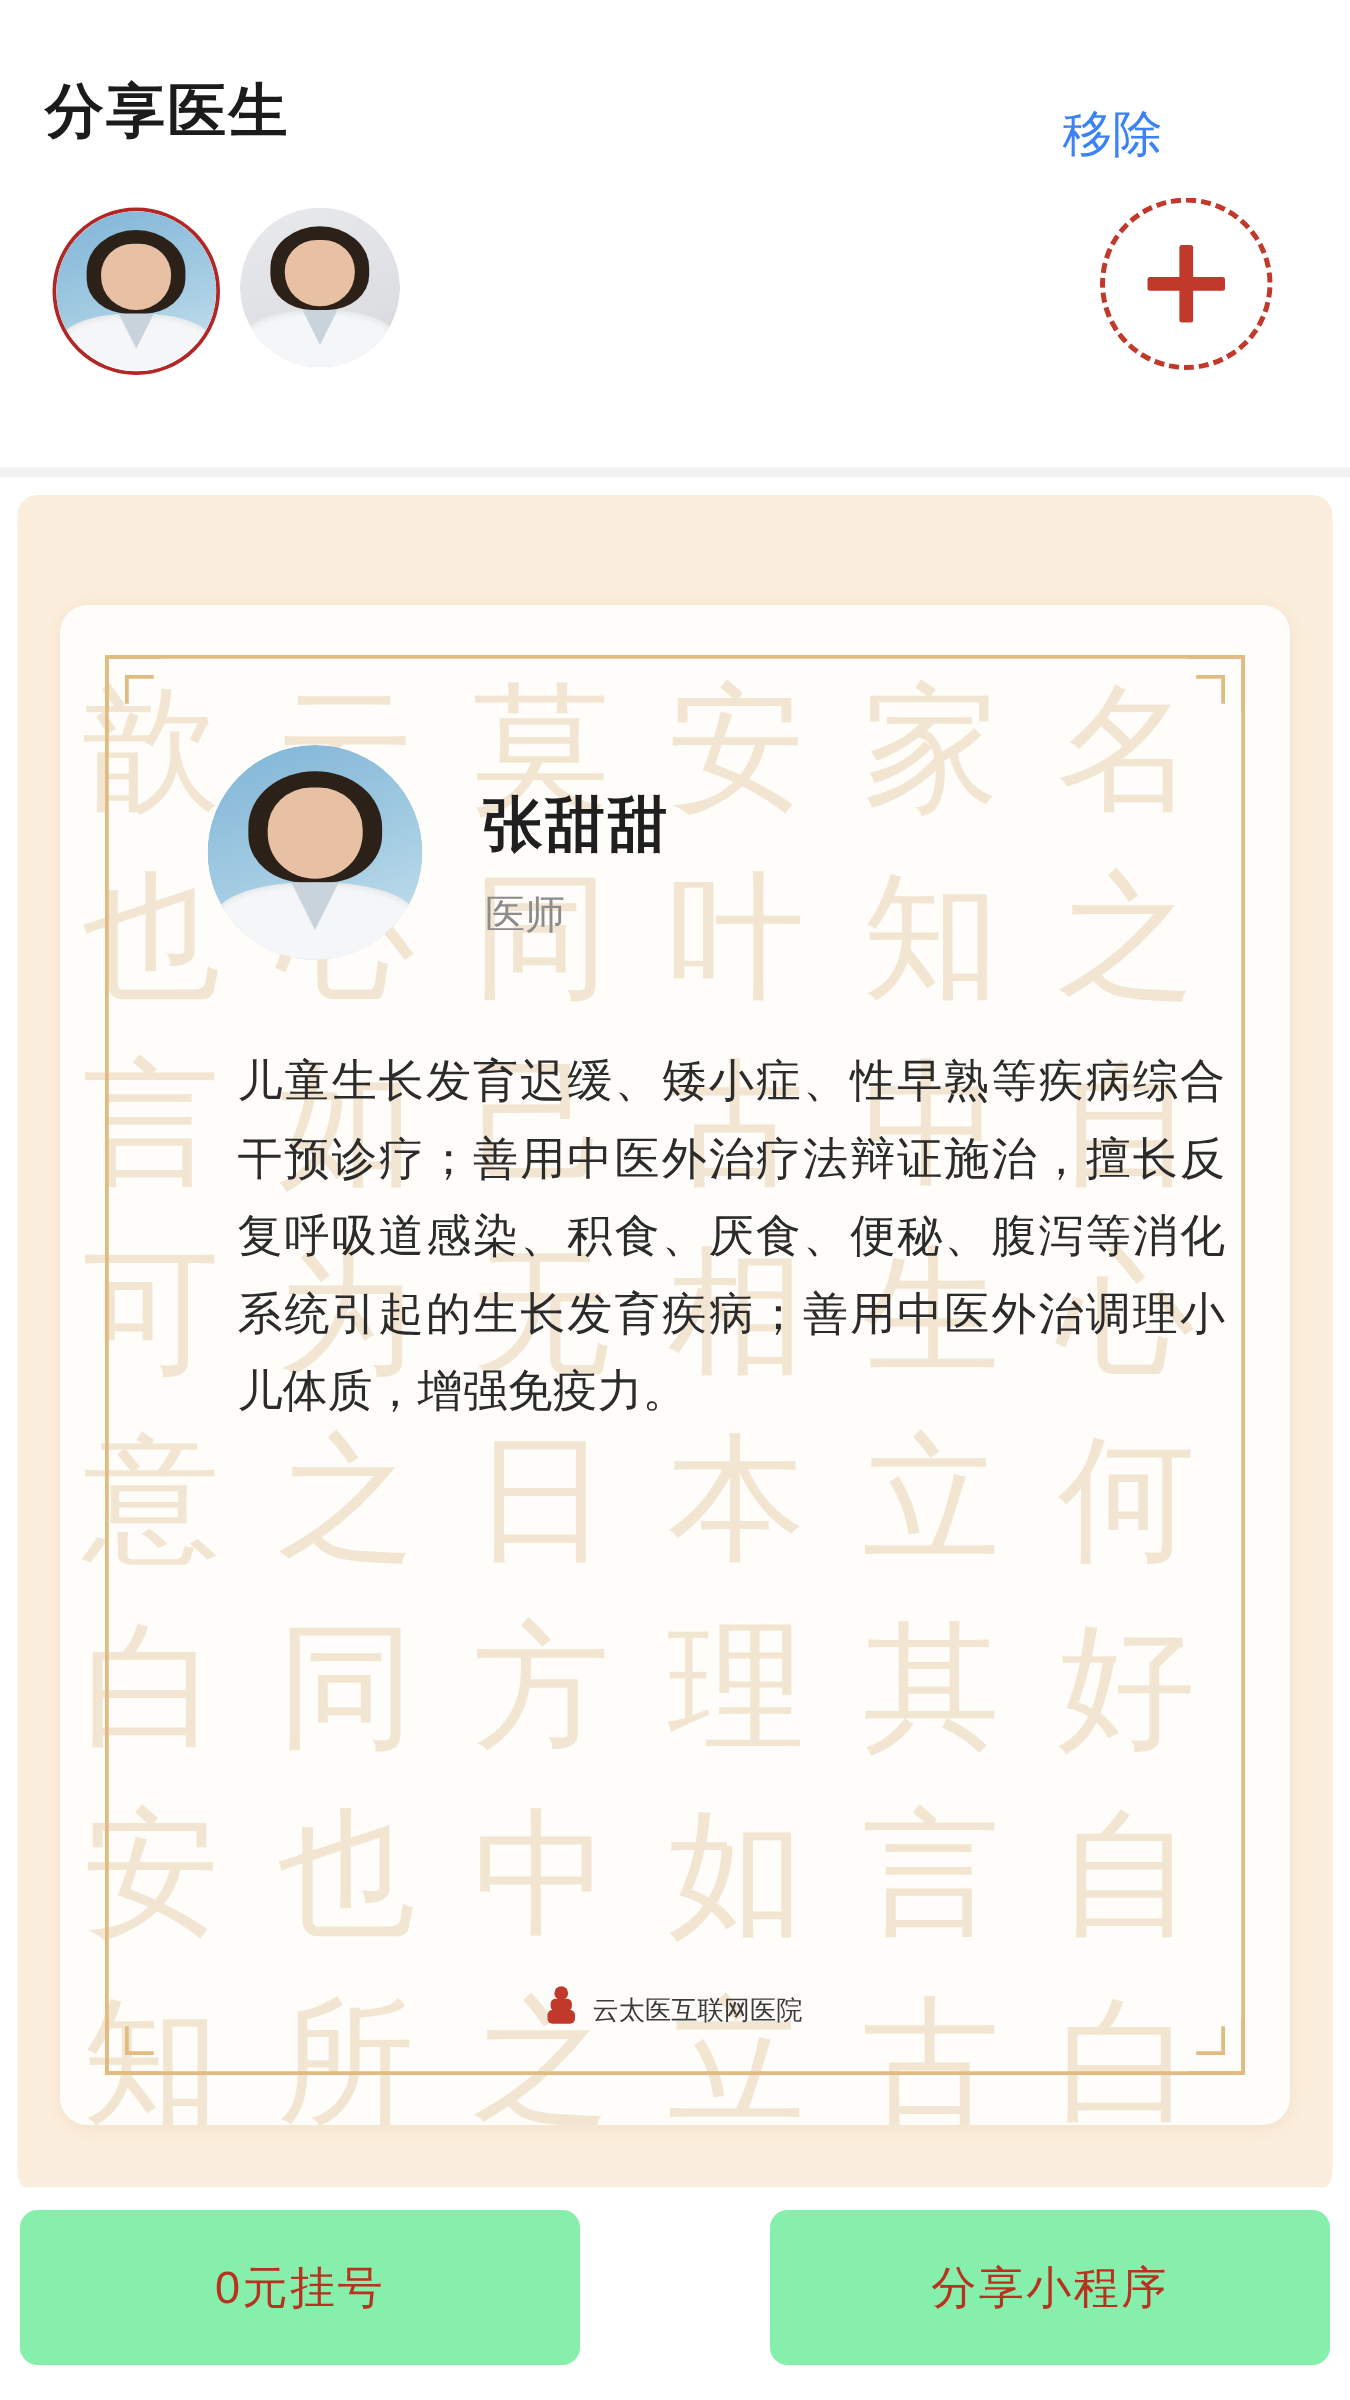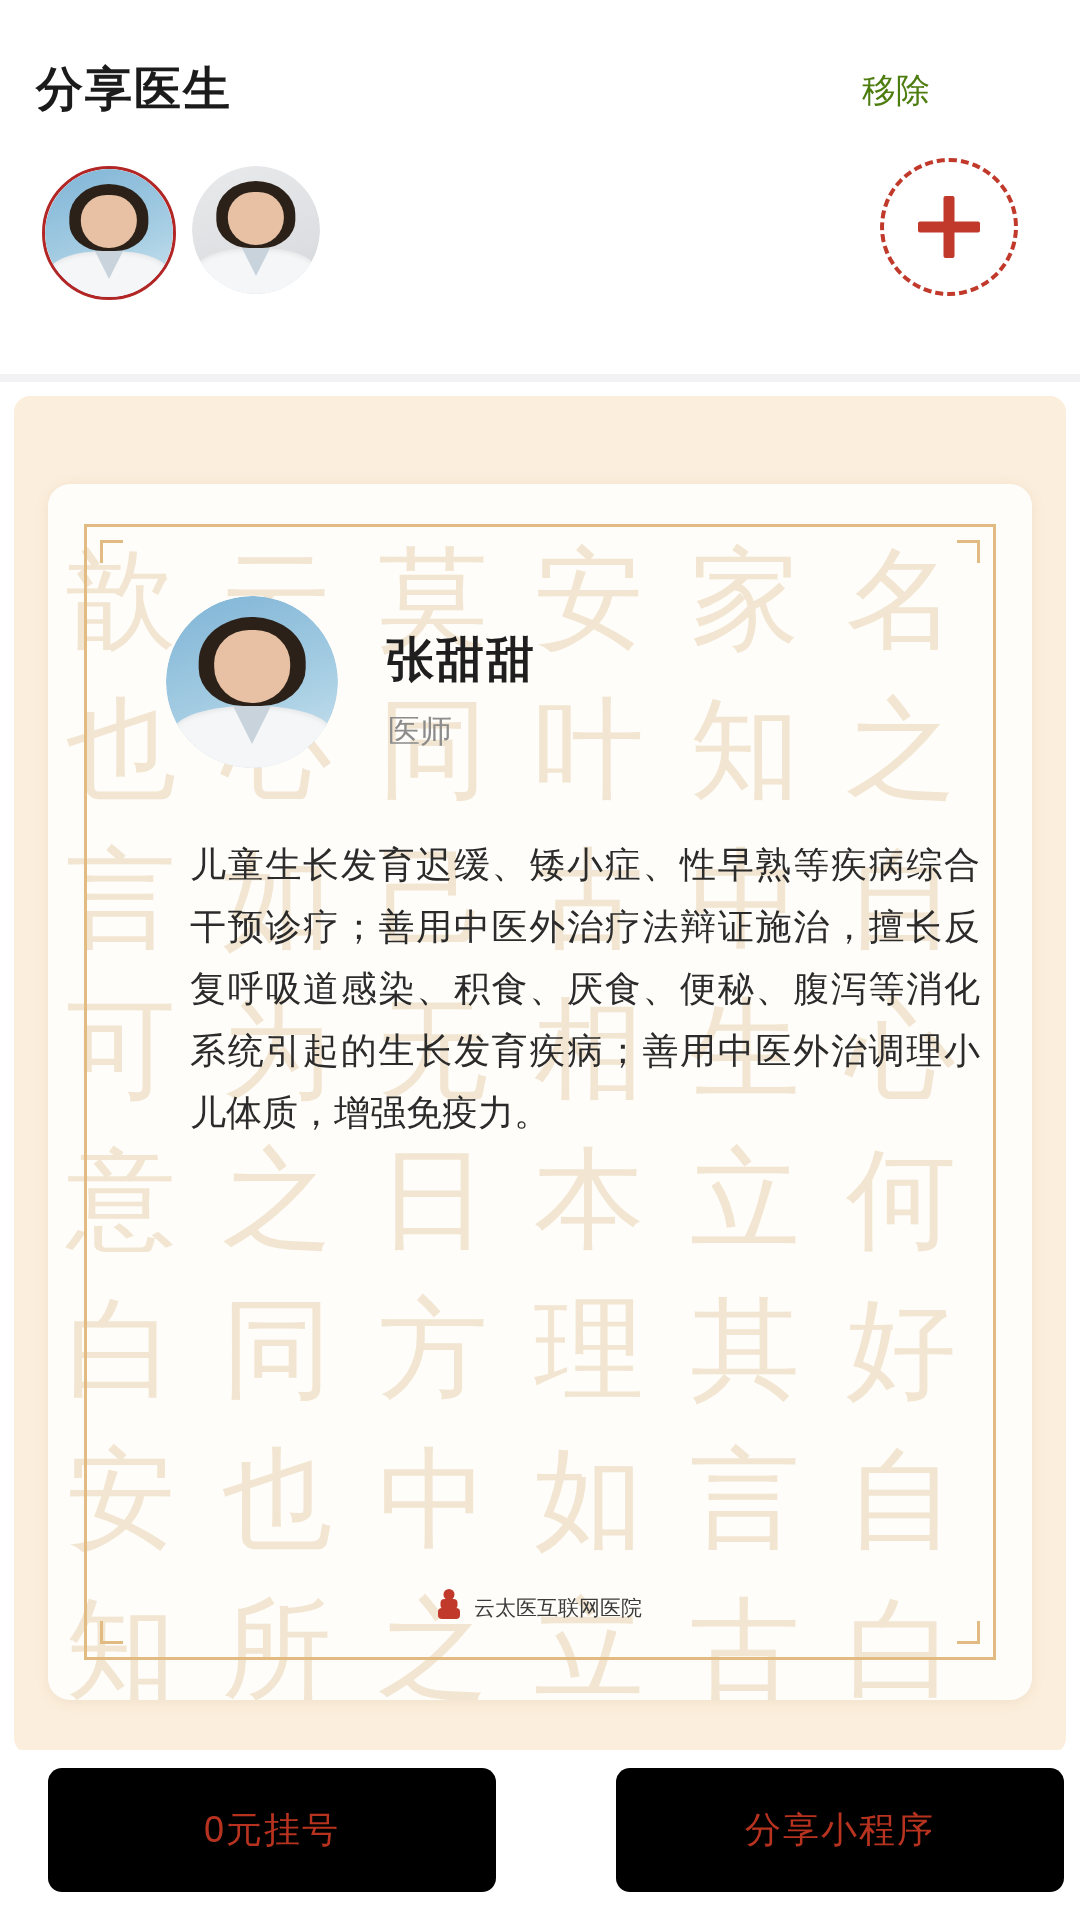--- a/index.html
+++ b/index.html
@@ -29,23 +29,23 @@
     left: 36px;
     top: 58px;
     font-size: 47px;
     font-weight: bold;
     color: #1b1b1b;
     letter-spacing: 2px;
   }
   .header-action {
     position: absolute;
     right: 62px;
-    top: 68px;
-    font-size: 34px;
-    color: #4d7c0f;
+    top: 80px;
+    font-size: 40px;
+    color: #3b82f6;
   }
 
   
   .avatar-row {
     position: absolute;
     left: 0;
     top: 158px;
     width: 1080px;
     height: 150px;
   }
@@ -296,28 +296,27 @@
     width: 1080px;
     height: 170px;
     background: #ffffff;
   }
   .btn {
     position: absolute;
     top: 18px;
     width: 448px;
     height: 124px;
     border-radius: 14px;
-    background: #000000;
+    background: #86efac;
     color: #b8331f;
     font-size: 36px;
     display: flex;
     align-items: center;
     justify-content: center;
     letter-spacing: 2px;
-    margin-left: 32px;
   }
   .btn.left  { left: 16px; }
   .btn.right { right: 16px; }
 </style>
 </head>
 <body>
 
 <div class="header">
   <div class="header-title">分享医生</div>
   <div class="header-action">移除</div>

